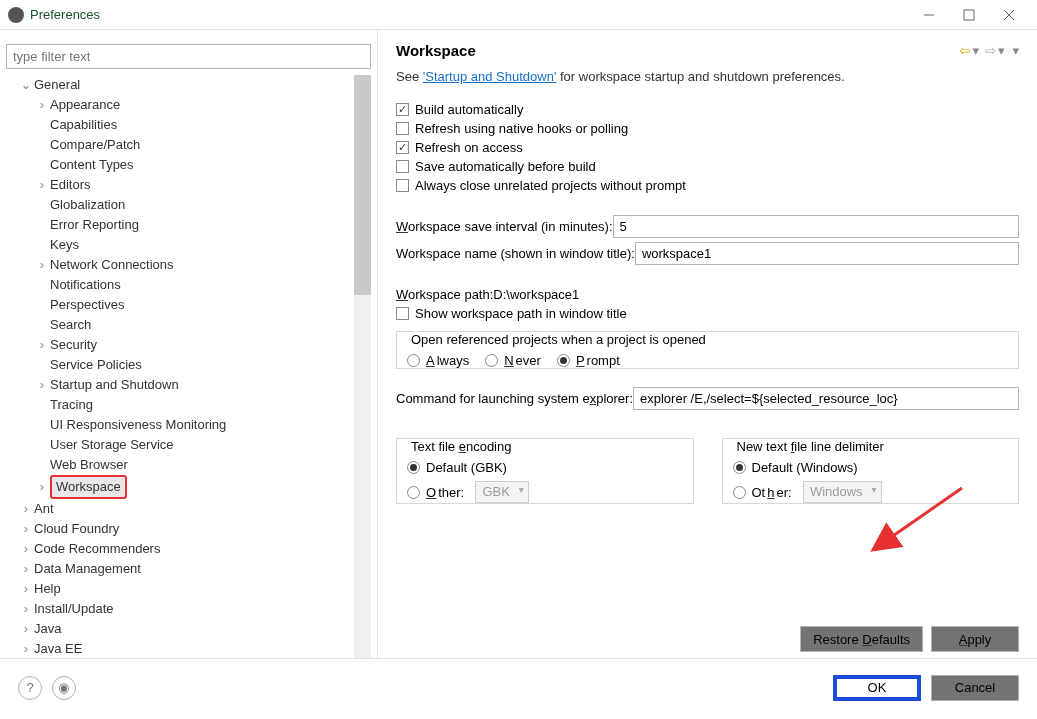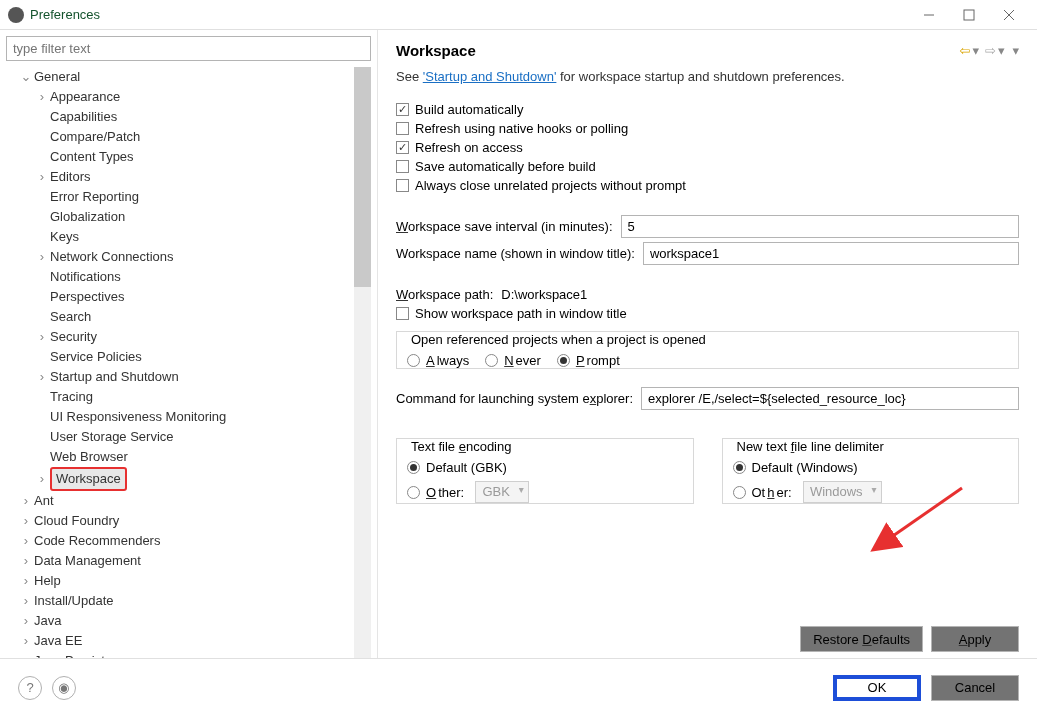--- a/index.html
+++ b/index.html
@@ -7,21 +7,21 @@
 
     .titlebar { display: flex; align-items: center; height: 30px; padding: 0 8px; border-bottom: 1px solid #e0e0e0; }
     .titlebar .icon { width: 16px; height: 16px; background: #555; border-radius: 50%; margin-right: 6px; display: inline-block; }
     .titlebar .title { color: #14532d; flex: 1; }
     .win-btn { width: 40px; height: 26px; display: flex; align-items: center; justify-content: center; color: #555; }
     .win-btn svg { stroke: #666; }
 
     .body-area { display: flex; height: 628px; }
 
     .left-panel { width: 378px; border-right: 1px solid #e5e5e5; display: flex; flex-direction: column; padding: 6px 6px 0 6px; }
-    .filter-input { width: 100%; border: 1px solid #b4b4b4; padding: 4px 6px; color: #15803d; margin-bottom: 6px; display: block; }
+    .filter-input { width: 100%; border: 1px solid #b4b4b4; padding: 4px 6px; color: #15803d; margin-bottom: 6px; display: block; margin-top: 8px; }
 
     .tree-container { flex: 1; position: relative; overflow: hidden; display: flex; }
     .tree { flex: 1; overflow-y: auto; padding-right: 6px; }
     .tree-scrollbar { width: 17px; background: #f0f0f0; position: relative; }
     .tree-thumb { position: absolute; width: 100%; background: #c9c9c9; top: 0; height: 220px; }
 
     .tree-item { display: flex; align-items: center; line-height: 20px; cursor: default; color: #333; }
     .tree-item .arrow { width: 12px; text-align: center; color: #8a8a8a; margin-right: 2px; }
     .tree-item.d0 { padding-left: 14px; }
     .tree-item.d1 { padding-left: 30px; }
@@ -38,21 +38,21 @@
 
     .field-row { display: flex; align-items: center; margin: 4px 0; }
     .checkbox { width: 13px; height: 13px; border: 1px solid #888; margin-right: 6px; display: inline-flex; align-items: center; justify-content: center; }
     .checkbox.checked::after { content: "✓"; font-size: 11px; color: #333; line-height: 11px; }
     .radio { width: 13px; height: 13px; border: 1px solid #888; border-radius: 50%; margin-right: 4px; display: inline-flex; align-items: center; justify-content: center; }
     .radio.checked::after { content: ""; width: 7px; height: 7px; background: #333; border-radius: 50%; display: block; }
     .u { text-decoration: underline; text-decoration-color: #333; }
 
     .gap { height: 14px; }
 
-    .form-row { display: flex; align-items: center; margin: 4px 0; gap: 8px; }
+    .form-row { display: flex; align-items: center; margin: 4px 0; }
     .form-row label { white-space: nowrap; }
     .text-input { border: 1px solid #b4b4b4; padding: 2px 6px; height: 23px; }
     .text-input.wide { flex: 1; }
 
     .fieldset { border: 1px solid #d8d8d8; padding: 0 10px; margin-top: 10px; }
     .fieldset .legend { margin-top: -16px; background: #fff; display: inline-block; padding: 0 4px; }
     .fieldset .radio-row { display: flex; gap: 16px; margin-top: 6px; align-items: center; }
     .radio-label { display: flex; align-items: center; gap: 2px; }
 
     .two-col { display: flex; gap: 28px; margin-top: 18px; }
@@ -122,25 +122,25 @@
           <div class="tree-item d1">
             <span class="arrow"></span>
             <span class="label-span">Content Types</span>
           </div>
           <div class="tree-item d1">
             <span class="arrow">›</span>
             <span class="label-span">Editors</span>
           </div>
           <div class="tree-item d1">
             <span class="arrow"></span>
+            <span class="label-span">Globalization</span>
+          </div>
+          <div class="tree-item d1">
+            <span class="arrow"></span>
             <span class="label-span">Error Reporting</span>
-          </div>
-          <div class="tree-item d1">
-            <span class="arrow"></span>
-            <span class="label-span">Globalization</span>
           </div>
           <div class="tree-item d1">
             <span class="arrow"></span>
             <span class="label-span">Keys</span>
           </div>
           <div class="tree-item d1">
             <span class="arrow">›</span>
             <span class="label-span">Network Connections</span>
           </div>
           <div class="tree-item d1">

